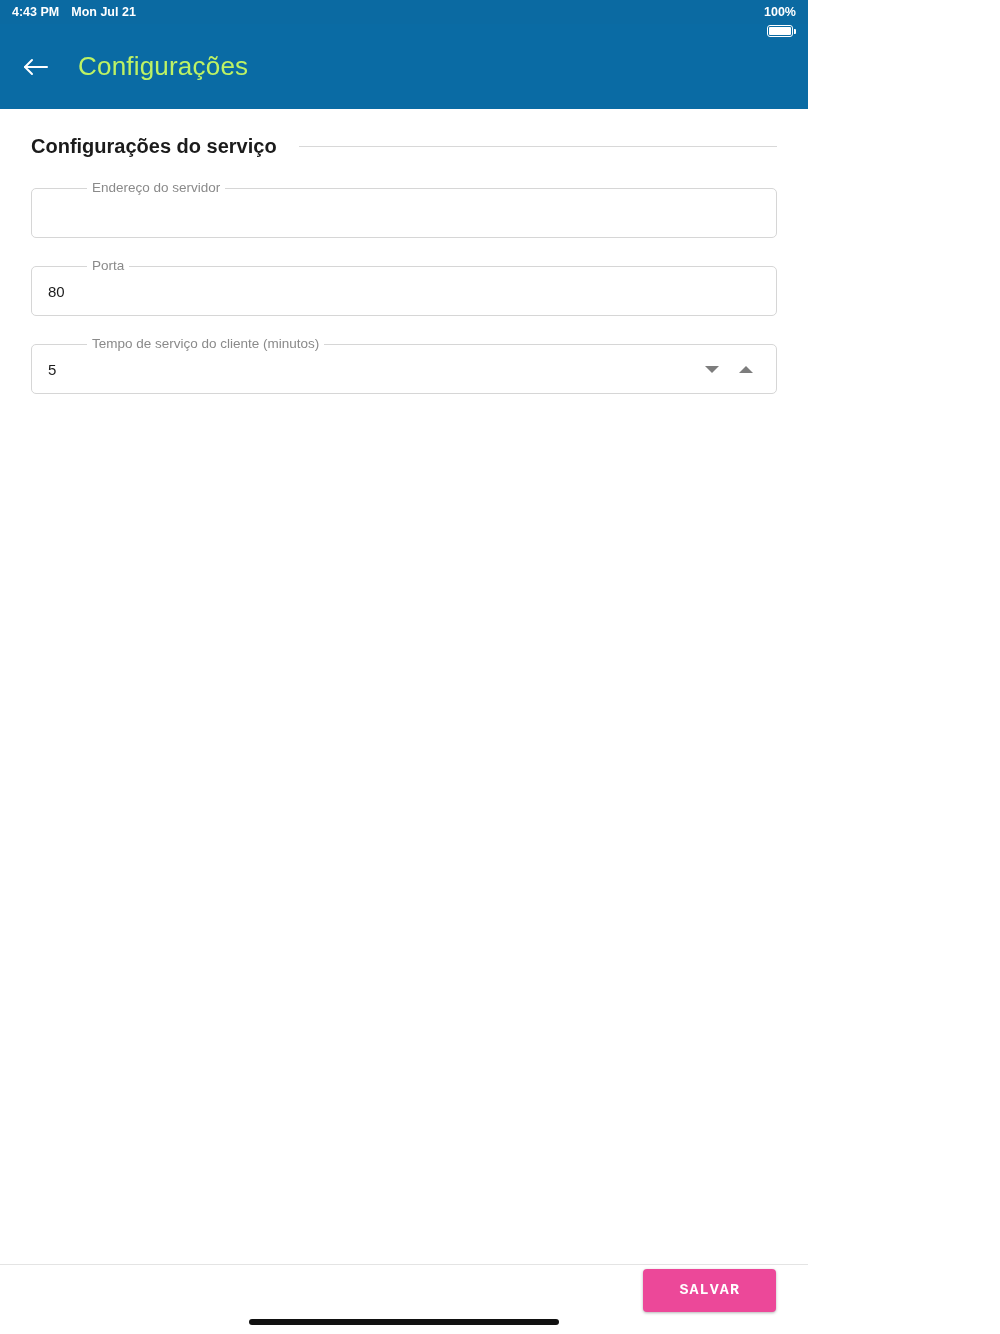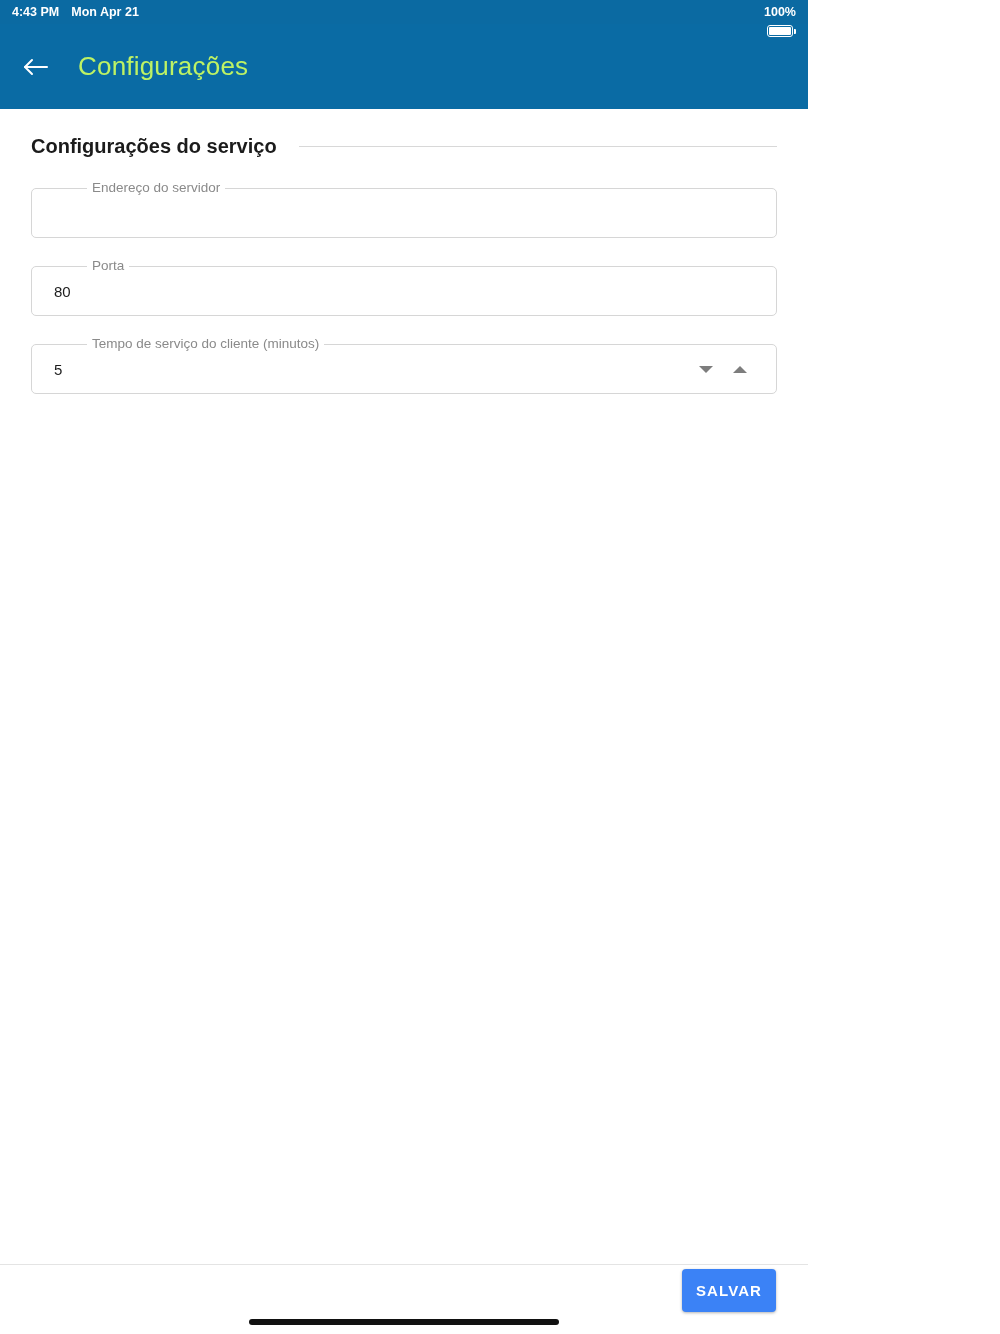--- a/index.html
+++ b/index.html
@@ -101,21 +101,21 @@
     position: relative;
     margin-bottom: 28px;
   }
   .field-box {
     height: 50px;
     border: 1px solid #d6d6d6;
     border-radius: 5px;
     background: #ffffff;
     display: flex;
     align-items: center;
-    padding: 0 22px;
+    padding: 0 16px;
   }
   .field-label {
     position: absolute;
     top: -8px;
     left: 16px;
     background: #ffffff;
     padding: 0 5px;
     font-size: 13.5px;
     color: #8a8a8a;
     line-height: 16px;
@@ -164,30 +164,30 @@
     bottom: 0;
     height: 70px;
     border-top: 1px solid #e4e4e4;
     display: flex;
     align-items: center;
     justify-content: flex-end;
     padding: 0 32px 18px 0;
     background: #ffffff;
   }
   .save-btn {
-    background: #3b82f6;
+    background: #ec4899;
     color: #ffffff;
     border: none;
     border-radius: 4px;
-    padding: 13px 14px;
+    padding: 13px 36px;
     font-size: 15px;
     letter-spacing: 1.1px;
     font-weight: bold;
     cursor: pointer;
-    font-family: Liberation Sans, sans-serif;
+    font-family: Liberation Mono, monospace;
     box-shadow: 0 1px 3px rgba(0,0,0,0.3);
   }
   .home-indicator {
     position: absolute;
     bottom: 9px;
     left: 50%;
     transform: translateX(-50%);
     width: 310px;
     height: 6px;
     border-radius: 3px;
@@ -196,21 +196,21 @@
   .page-root { position: relative; width: 808px; height: 1334px; }
 </style>
 </head>
 <body>
 
 <div class="page-root">
 
   <div class="status-bar">
     <div class="status-left">
       <span>4:43 PM</span>
-      <span>Mon Apr 21</span>
+      <span>Mon Jul 21</span>
     </div>
     <div class="status-right">
       <span class="wifi-icon">
         <svg width="15" height="11" viewBox="0 0 15 11" aria-hidden="true">
           <path d="M7.5 10.3 L5.1 7.6 a3.6 3.6 0 0 1 4.8 0 Z" fill="#ffffff"></path>
           <path d="M2.9 5.4 a6.9 6.9 0 0 1 9.2 0" stroke="#ffffff" stroke-width="1.5" fill="none" stroke-linecap="round"></path>
           <path d="M0.8 3.1 a10 10 0 0 1 13.4 0" stroke="#ffffff" stroke-width="1.5" fill="none" stroke-linecap="round"></path>
         </svg>
       </span>
       <span>100%</span>

